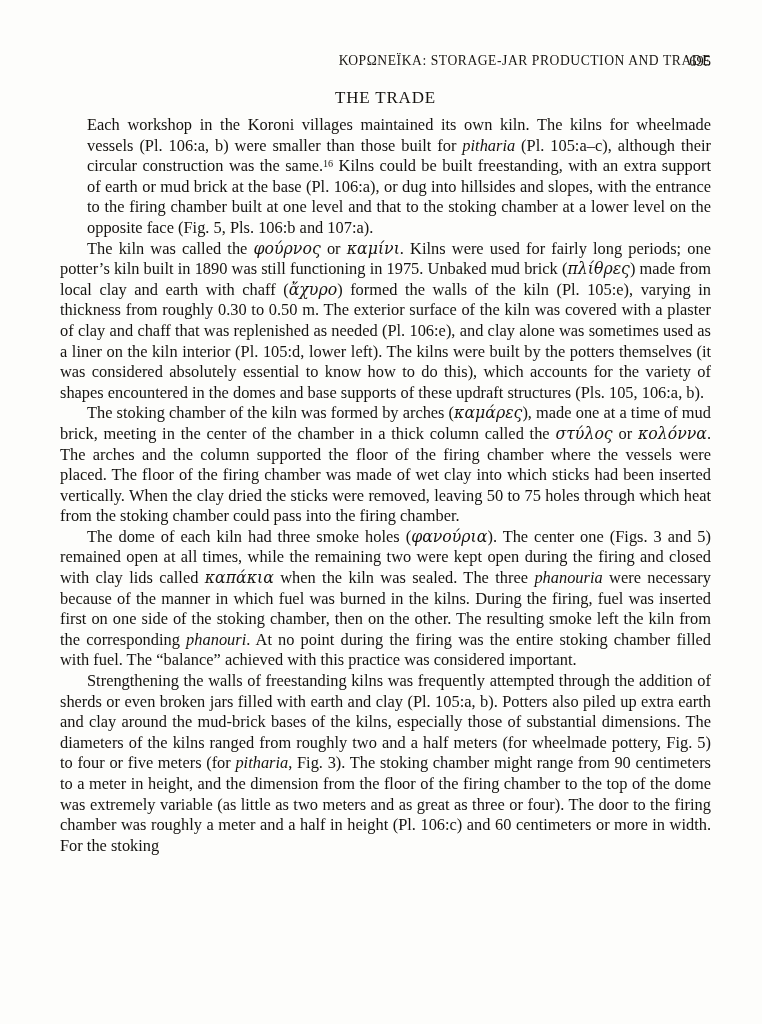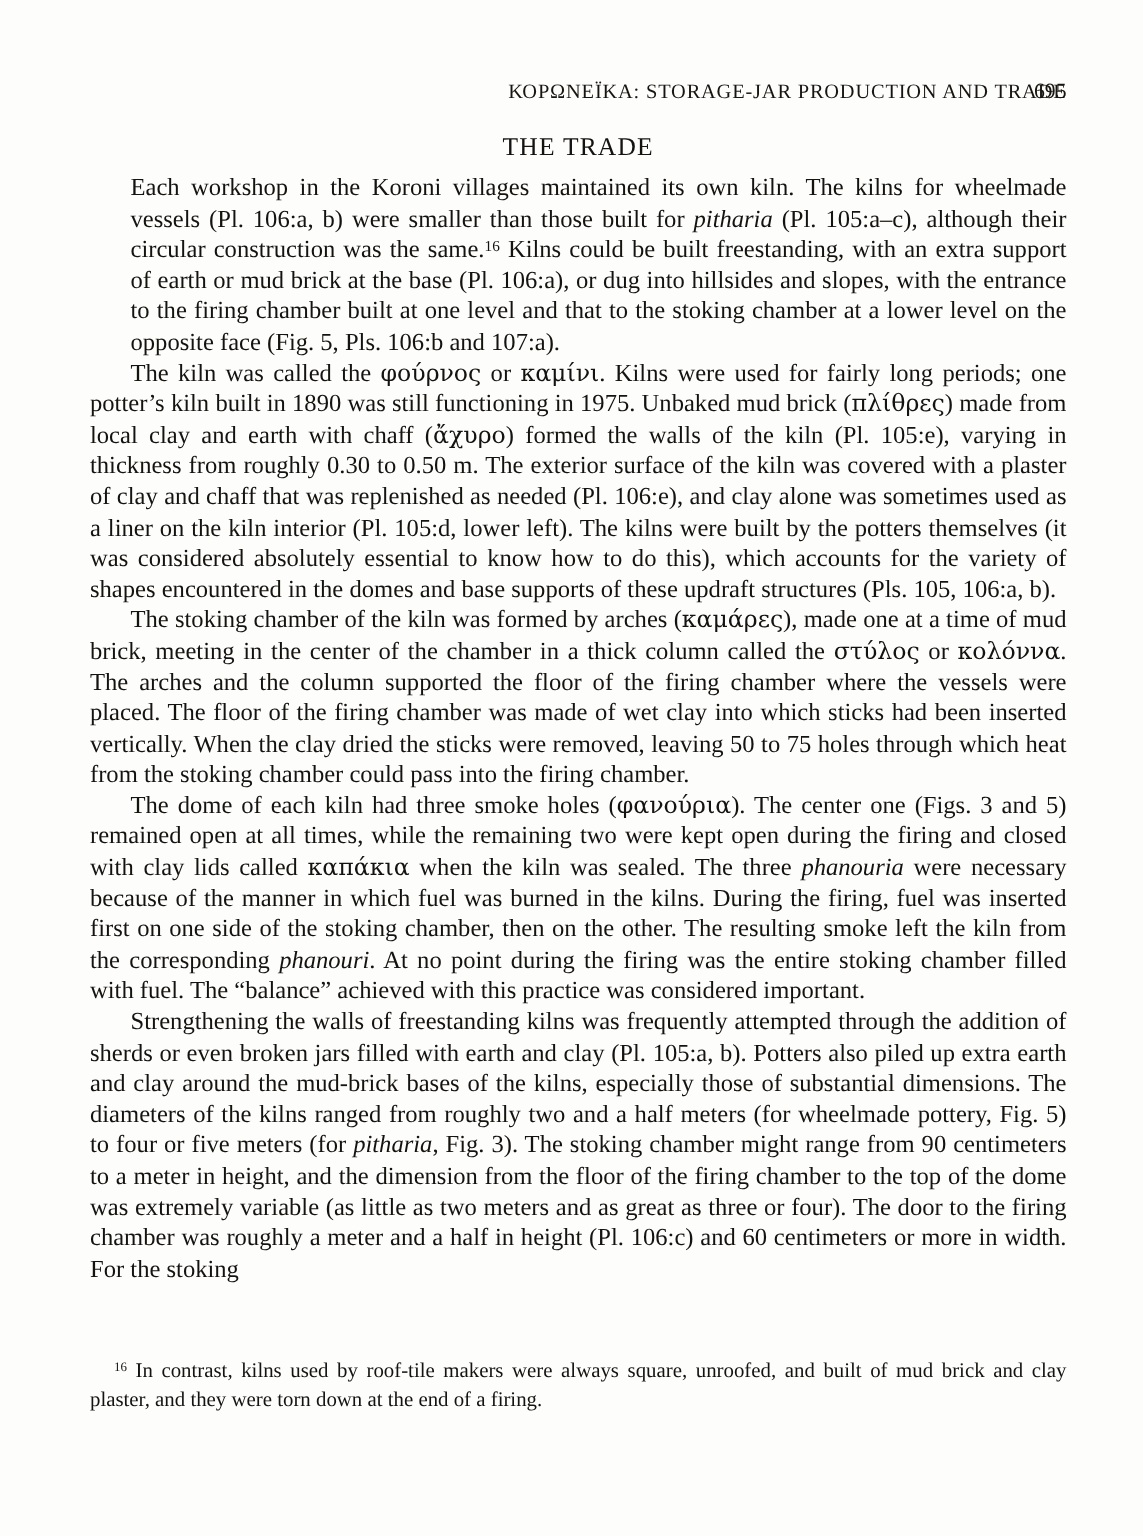--- a/index.html
+++ b/index.html
@@ -65,20 +65,21 @@
   .body-text p {
     margin: 0;
     text-indent: 27px;
   }
   .body-text p.noindent {
     text-indent: 0;
     margin-left: 27px;
   }
   .i { font-style: italic; }
   .g {
+    font-style: italic;
     font-family: "DejaVu Serif", "Liberation Serif", serif;
     font-size: 0.96em;
   }
   sup {
     font-size: 0.62em;
     line-height: 0;
     vertical-align: baseline;
     position: relative;
     top: -0.45em;
   }
@@ -109,15 +110,14 @@
   <h1 class="section-title">THE TRADE</h1>
 
   <main class="body-text">
     <p class="noindent"><span>Each workshop in the Koroni villages maintained its own kiln. The kilns for wheelmade vessels (Pl. 106:a, b) were smaller than those built for </span><span class="i">pitharia</span><span> (Pl. 105:a–c), although their circular construction was the same.</span><sup>16</sup><span> Kilns could be built freestanding, with an extra support of earth or mud brick at the base (Pl. 106:a), or dug into hillsides and slopes, with the entrance to the firing chamber built at one level and that to the stoking chamber at a lower level on the opposite face (Fig. 5, Pls. 106:b and 107:a).</span></p>
     <p><span>The kiln was called the </span><span class="g">φούρνος</span><span> or </span><span class="g">καμίνι</span><span>. Kilns were used for fairly long periods; one potter’s kiln built in 1890 was still functioning in 1975. Unbaked mud brick (</span><span class="g">πλίθρες</span><span>) made from local clay and earth with chaff (</span><span class="g">ἄχυρο</span><span>) formed the walls of the kiln (Pl. 105:e), varying in thickness from roughly 0.30 to 0.50 m. The exterior surface of the kiln was covered with a plaster of clay and chaff that was replenished as needed (Pl. 106:e), and clay alone was sometimes used as a liner on the kiln interior (Pl. 105:d, lower left). The kilns were built by the potters themselves (it was considered absolutely essential to know how to do this), which accounts for the variety of shapes encountered in the domes and base supports of these updraft structures (Pls. 105, 106:a, b).</span></p>
     <p><span>The stoking chamber of the kiln was formed by arches (</span><span class="g">καμάρες</span><span>), made one at a time of mud brick, meeting in the center of the chamber in a thick column called the </span><span class="g">στύλος</span><span> or </span><span class="g">κολόννα</span><span>. The arches and the column supported the floor of the firing chamber where the vessels were placed. The floor of the firing chamber was made of wet clay into which sticks had been inserted vertically. When the clay dried the sticks were removed, leaving 50 to 75 holes through which heat from the stoking chamber could pass into the firing chamber.</span></p>
     <p><span>The dome of each kiln had three smoke holes (</span><span class="g">φανούρια</span><span>). The center one (Figs. 3 and 5) remained open at all times, while the remaining two were kept open during the firing and closed with clay lids called </span><span class="g">καπάκια</span><span> when the kiln was sealed. The three </span><span class="i">phanouria</span><span> were necessary because of the manner in which fuel was burned in the kilns. During the firing, fuel was inserted first on one side of the stoking chamber, then on the other. The resulting smoke left the kiln from the corresponding </span><span class="i">phanouri</span><span>. At no point during the firing was the entire stoking chamber filled with fuel. The “balance” achieved with this practice was considered important.</span></p>
     <p><span>Strengthening the walls of freestanding kilns was frequently attempted through the addition of sherds or even broken jars filled with earth and clay (Pl. 105:a, b). Potters also piled up extra earth and clay around the mud-brick bases of the kilns, especially those of substantial dimensions. The diameters of the kilns ranged from roughly two and a half meters (for wheelmade pottery, Fig. 5) to four or five meters (for </span><span class="i">pitharia</span><span>, Fig. 3). The stoking chamber might range from 90 centimeters to a meter in height, and the dimension from the floor of the firing chamber to the top of the dome was extremely variable (as little as two meters and as great as three or four). The door to the firing chamber was roughly a meter and a half in height (Pl. 106:c) and 60 centimeters or more in width. For the stoking</span></p>
   </main>
 
-  <footer class="footnote"><sup>16</sup><span> In contrast, kilns used by roof-tile makers were always square, unroofed, and built of mud brick and clay plaster, and they were torn down at the end of a firing.</span></footer>
 
 </div>
 
 </body></html>

